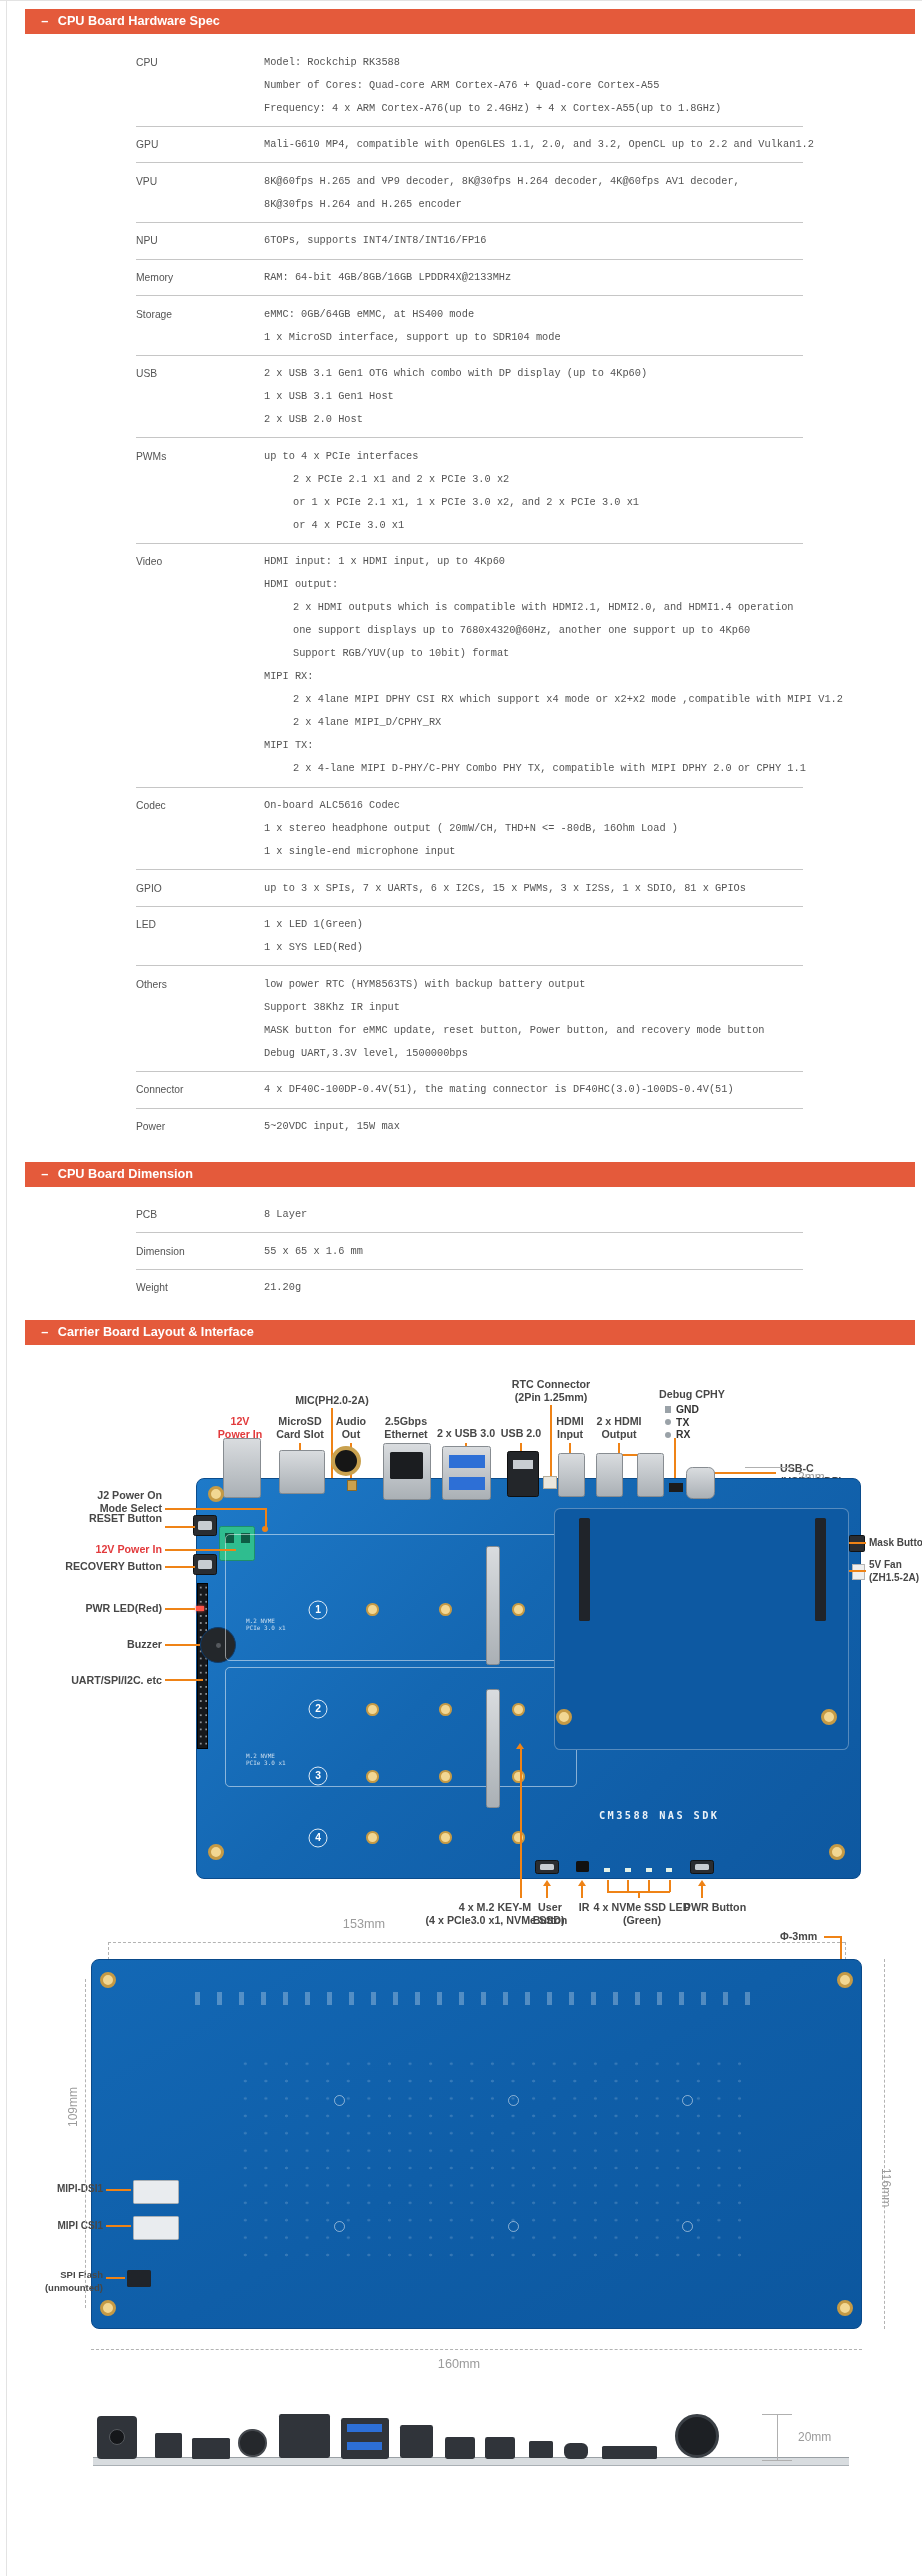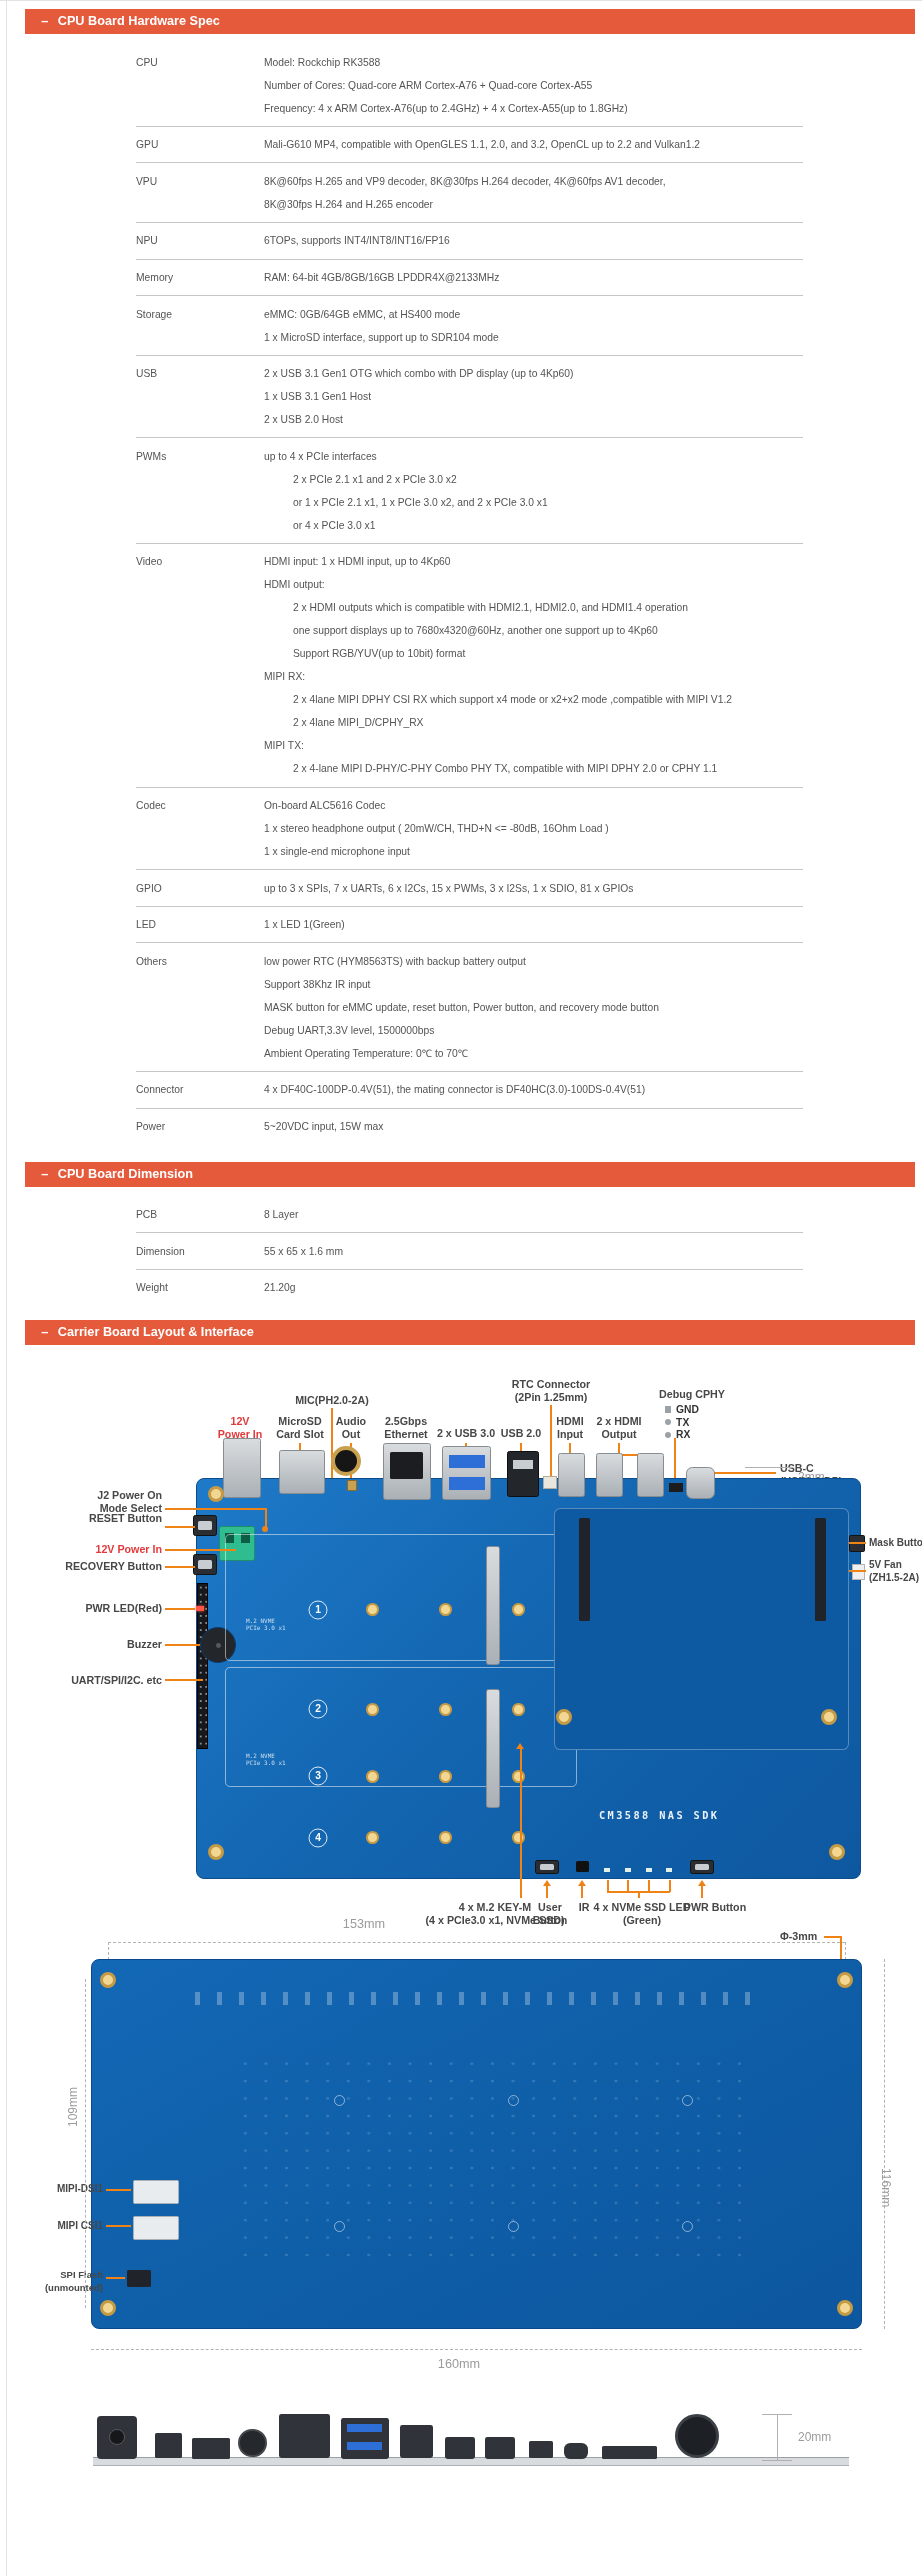--- a/index.html
+++ b/index.html
@@ -8,21 +8,21 @@
   .leftline{position:absolute;left:6.3px;top:0;width:0.8px;height:2576px;background:#e3e3e3;}
   .topgap{height:8px;}
   .banner{margin:0 8px 0 24.6px;background:#e45a3b;color:#fff;font-weight:bold;font-size:12.7px;height:25px;line-height:25px;padding-left:16.6px;}
   .banner .dash{margin-right:9.5px;font-weight:bold;}
   .banner.m2{margin-top:17.4px;}
   .banner.m3{margin-top:14.3px;}
   .spec{margin-left:136px;width:667px;font-size:10.3px;color:#545454;margin-top:10.3px;}
   .spec-row{display:flex;border-bottom:0.8px solid #c6c6c6;padding:6.3px 0;}
   .spec-row:last-child{border-bottom:none;}
   .spec-label{width:128px;flex:none;line-height:23px;}
-  .spec-val{flex:1;}
+  .spec-val{flex:1;font-family:Liberation Mono, monospace;}
   .sline{line-height:23px;white-space:nowrap;}
   .sline.ind{padding-left:29px;}
   
   .fig{position:relative;height:1152px;}
   .fig *{box-sizing:border-box;}
   .abs{position:absolute;}
   .flabel{position:absolute;font-size:10.7px;font-weight:bold;color:#474747;line-height:12.7px;white-space:nowrap;}
   .ctr{transform:translateX(-50%);text-align:center;}
   .rt{transform:translateX(-100%);text-align:right;}
   .red{color:#e23a3c;}
@@ -150,30 +150,30 @@
       <div class="spec-row">
         <div class="spec-label">GPIO</div>
         <div class="spec-val">
           <div class="sline">up to 3 x SPIs, 7 x UARTs, 6 x I2Cs, 15 x PWMs, 3 x I2Ss, 1 x SDIO, 81 x GPIOs</div>
         </div>
       </div>
       <div class="spec-row">
         <div class="spec-label">LED</div>
         <div class="spec-val">
           <div class="sline">1 x LED 1(Green)</div>
+          <div class="sline">1 x SYS LED(Red)</div>
         </div>
       </div>
       <div class="spec-row">
         <div class="spec-label">Others</div>
         <div class="spec-val">
           <div class="sline">low power RTC (HYM8563TS) with backup battery output</div>
           <div class="sline">Support 38Khz IR input</div>
           <div class="sline">MASK button for eMMC update, reset button, Power button, and recovery mode button</div>
           <div class="sline">Debug UART,3.3V level, 1500000bps</div>
-          <div class="sline">Ambient Operating Temperature: 0℃ to 70℃</div>
         </div>
       </div>
       <div class="spec-row">
         <div class="spec-label">Connector</div>
         <div class="spec-val">
           <div class="sline">4 x DF40C-100DP-0.4V(51), the mating connector is DF40HC(3.0)-100DS-0.4V(51)</div>
         </div>
       </div>
       <div class="spec-row">
         <div class="spec-label">Power</div>

